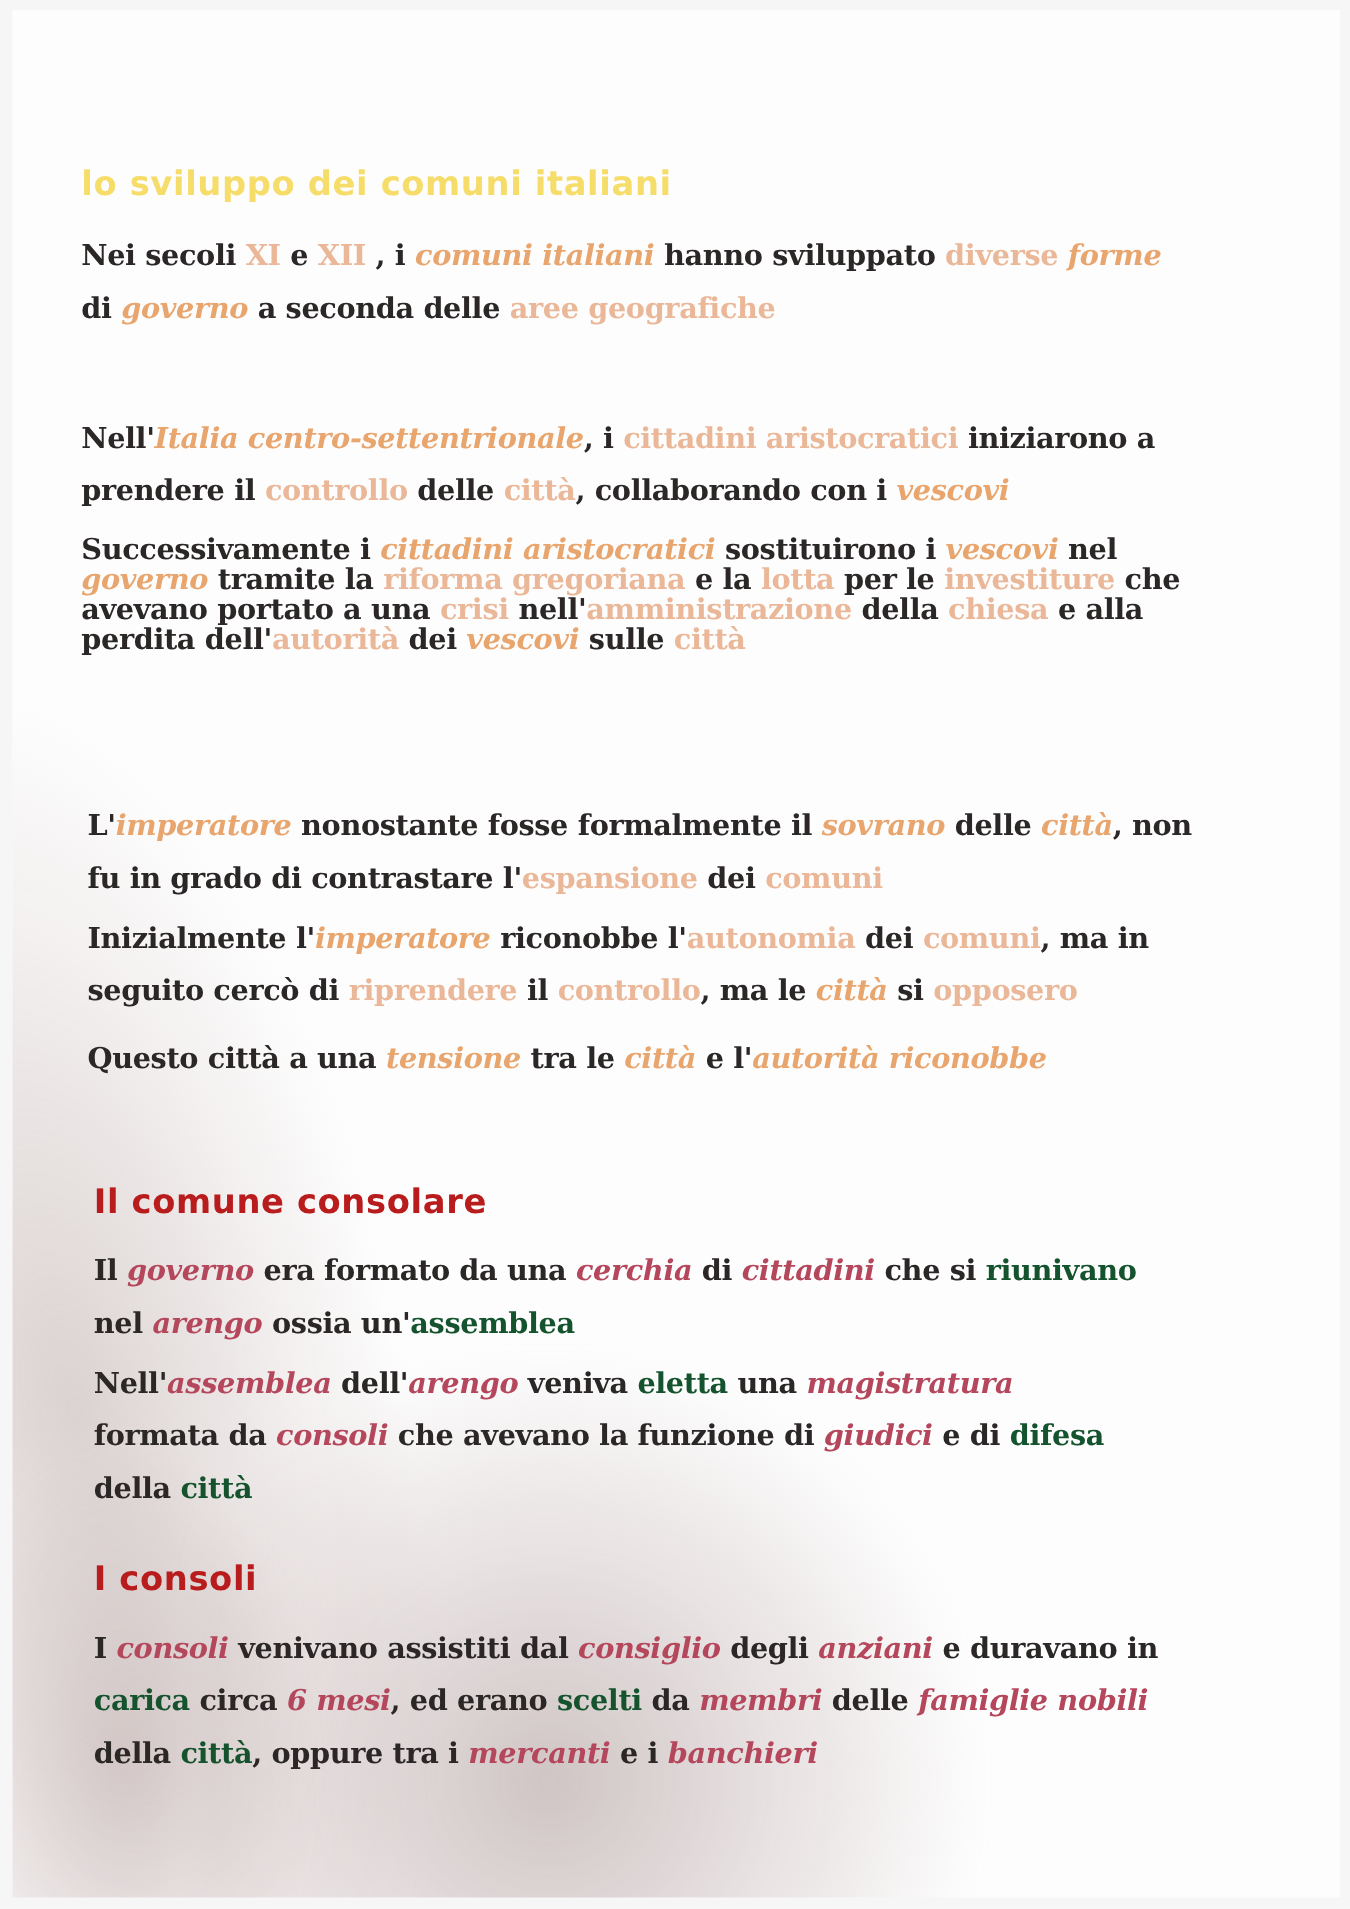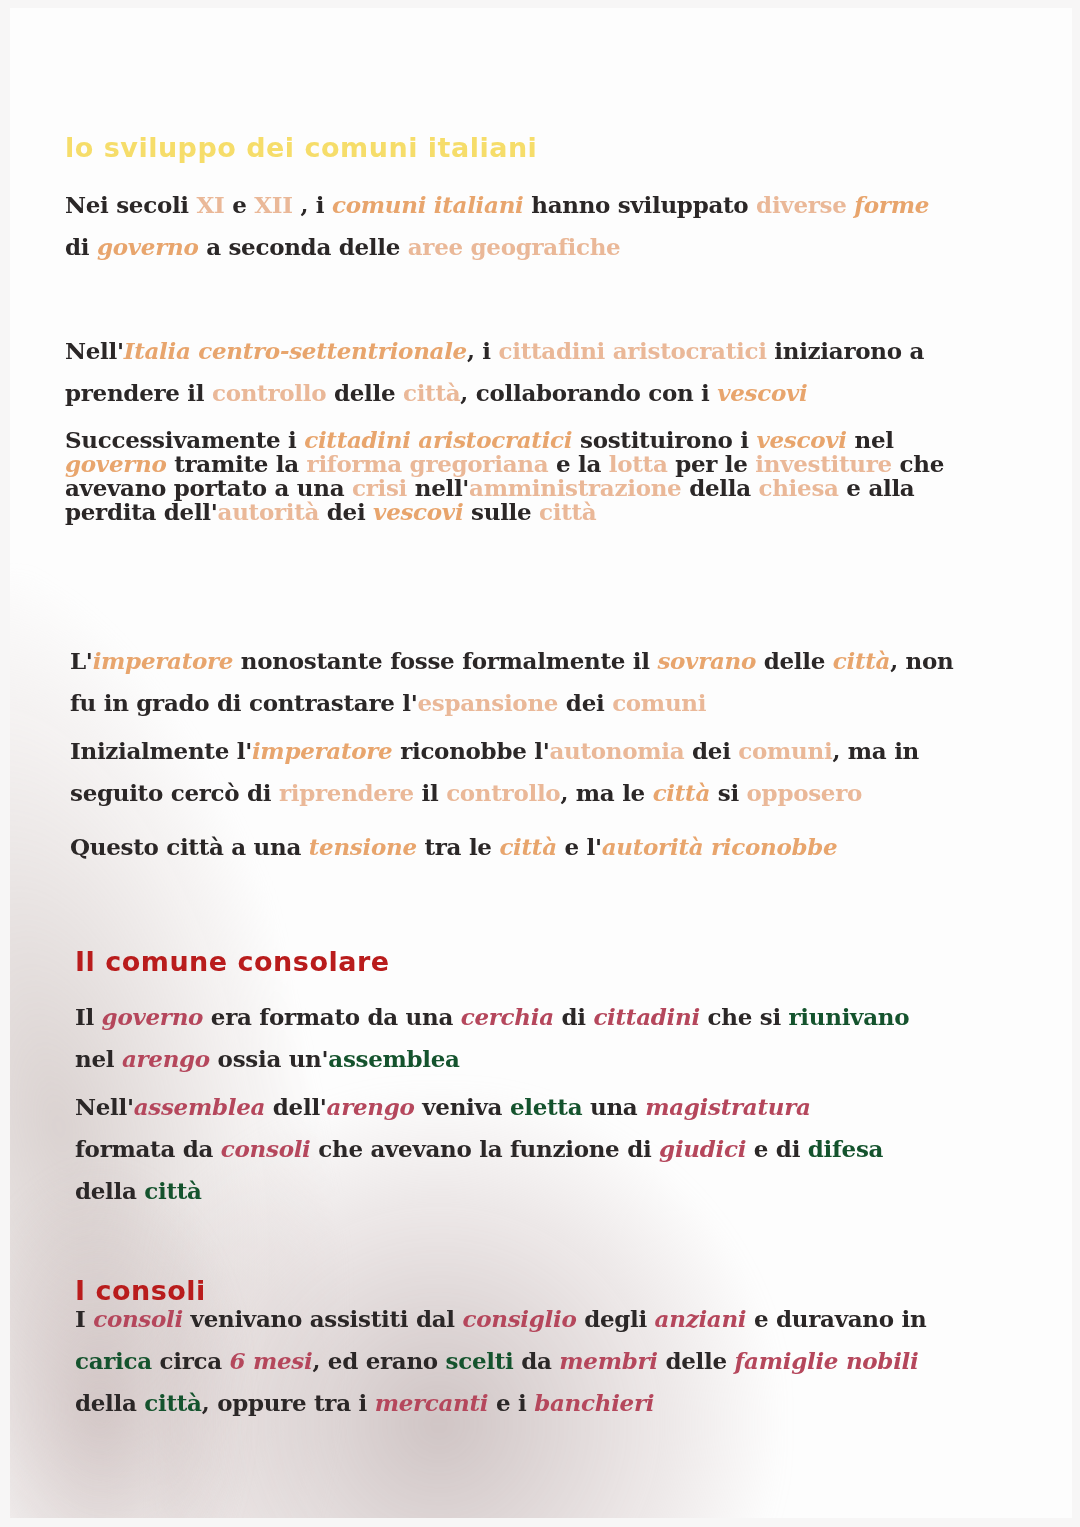--- a/index.html
+++ b/index.html
@@ -94,16 +94,16 @@
     <div class="para orange" style="top:322px; width:890px;"><span class="seg-normal">Nell'</span><span class="seg-script orange-script">Italia centro-settentrionale</span><span class="seg-normal">, i </span><span class="seg-light orange-light">cittadini aristocratici</span><span class="seg-normal"> iniziarono a prendere il </span><span class="seg-light orange-light">controllo</span><span class="seg-normal"> delle </span><span class="seg-light orange-light">città</span><span class="seg-normal">, collaborando con i </span><span class="seg-script orange-script">vescovi</span></div>
     <div class="para orange tight" style="top:420px; width:880px;"><span class="seg-normal">Successivamente i </span><span class="seg-script orange-script">cittadini aristocratici</span><span class="seg-normal"> sostituirono i </span><span class="seg-script orange-script">vescovi</span><span class="seg-normal"> nel </span><span class="seg-script orange-script">governo</span><span class="seg-normal"> tramite la </span><span class="seg-light orange-light">riforma gregoriana</span><span class="seg-normal"> e la </span><span class="seg-light orange-light">lotta</span><span class="seg-normal"> per le </span><span class="seg-light orange-light">investiture</span><span class="seg-normal"> che avevano portato a una </span><span class="seg-light orange-light">crisi</span><span class="seg-normal"> nell'</span><span class="seg-light orange-light">amministrazione</span><span class="seg-normal"> della </span><span class="seg-light orange-light">chiesa</span><span class="seg-normal"> e alla perdita dell'</span><span class="seg-light orange-light">autorità</span><span class="seg-normal"> dei </span><span class="seg-script orange-script">vescovi</span><span class="seg-normal"> sulle </span><span class="seg-light orange-light">città</span></div>
     <div class="para orange" style="top:632px; width:890px; left:5px;"><span class="seg-normal">L'</span><span class="seg-script orange-script">imperatore</span><span class="seg-normal"> nonostante fosse formalmente il </span><span class="seg-script orange-script">sovrano</span><span class="seg-normal"> delle </span><span class="seg-script orange-script">città</span><span class="seg-normal">, non fu in grado di contrastare l'</span><span class="seg-light orange-light">espansione</span><span class="seg-normal"> dei </span><span class="seg-light orange-light">comuni</span></div>
     <div class="para orange" style="top:722px; width:890px; left:5px;"><span class="seg-normal">Inizialmente l'</span><span class="seg-script orange-script">imperatore</span><span class="seg-normal"> riconobbe l'</span><span class="seg-light orange-light">autonomia</span><span class="seg-normal"> dei </span><span class="seg-light orange-light">comuni</span><span class="seg-normal">, ma in seguito cercò di </span><span class="seg-light orange-light">riprendere</span><span class="seg-normal"> il </span><span class="seg-light orange-light">controllo</span><span class="seg-normal">, ma le </span><span class="seg-script orange-script">città</span><span class="seg-normal"> si </span><span class="seg-light orange-light">opposero</span></div>
     <div class="para orange" style="top:818px; width:890px; left:5px;"><span class="seg-normal">Questo città a una </span><span class="seg-script orange-script">tensione</span><span class="seg-normal"> tra le </span><span class="seg-script orange-script">città</span><span class="seg-normal"> e l'</span><span class="seg-script orange-script">autorità riconobbe</span></div>
 
     <div class="heading h-rose" style="top:938px; left:10px;">Il comune consolare</div>
     <div class="para rose" style="top:988px; width:840px; left:10px;"><span class="seg-normal">Il </span><span class="seg-script rose-script">governo</span><span class="seg-normal"> era formato da una </span><span class="seg-script rose-script">cerchia</span><span class="seg-normal"> di </span><span class="seg-script rose-script">cittadini</span><span class="seg-normal"> che si </span><span class="seg-light rose-light">riunivano</span><span class="seg-normal"> nel </span><span class="seg-script rose-script">arengo</span><span class="seg-normal"> ossia un'</span><span class="seg-light rose-light">assemblea</span></div>
     <div class="para rose" style="top:1078px; width:840px; left:10px;"><span class="seg-normal">Nell'</span><span class="seg-script rose-script">assemblea</span><span class="seg-normal"> dell'</span><span class="seg-script rose-script">arengo</span><span class="seg-normal"> veniva </span><span class="seg-light rose-light">eletta</span><span class="seg-normal"> una </span><span class="seg-script rose-script">magistratura</span><span class="seg-normal"> formata da </span><span class="seg-script rose-script">consoli</span><span class="seg-normal"> che avevano la funzione di </span><span class="seg-script rose-script">giudici</span><span class="seg-normal"> e di </span><span class="seg-light rose-light">difesa</span><span class="seg-normal"> della </span><span class="seg-light rose-light">città</span></div>
 
-    <div class="heading h-rose" style="top:1240px; left:10px;margin-top:27px;">I consoli</div>
+    <div class="heading h-rose" style="top:1240px; left:10px;">I consoli</div>
     <div class="para rose" style="top:1290px; width:880px; left:10px;"><span class="seg-normal">I </span><span class="seg-script rose-script">consoli</span><span class="seg-normal"> venivano assistiti dal </span><span class="seg-script rose-script">consiglio</span><span class="seg-normal"> degli </span><span class="seg-script rose-script">anziani</span><span class="seg-normal"> e duravano in </span><span class="seg-light rose-light">carica</span><span class="seg-normal"> circa </span><span class="seg-script rose-script">6 mesi</span><span class="seg-normal">, ed erano </span><span class="seg-light rose-light">scelti</span><span class="seg-normal"> da </span><span class="seg-script rose-script">membri</span><span class="seg-normal"> delle </span><span class="seg-script rose-script">famiglie nobili</span><span class="seg-normal"> della </span><span class="seg-light rose-light">città</span><span class="seg-normal">, oppure tra i </span><span class="seg-script rose-script">mercanti</span><span class="seg-normal"> e i </span><span class="seg-script rose-script">banchieri</span></div>
   </div>
 </div>
 
 </body></html>

